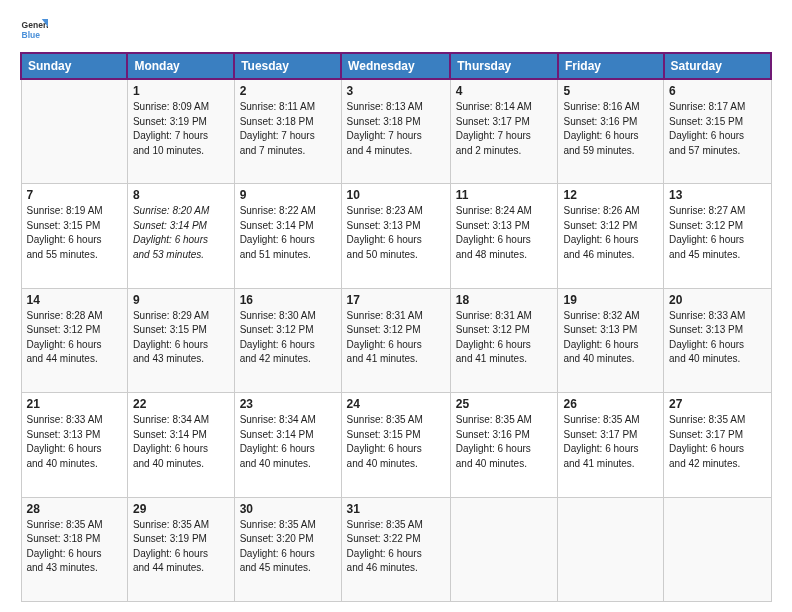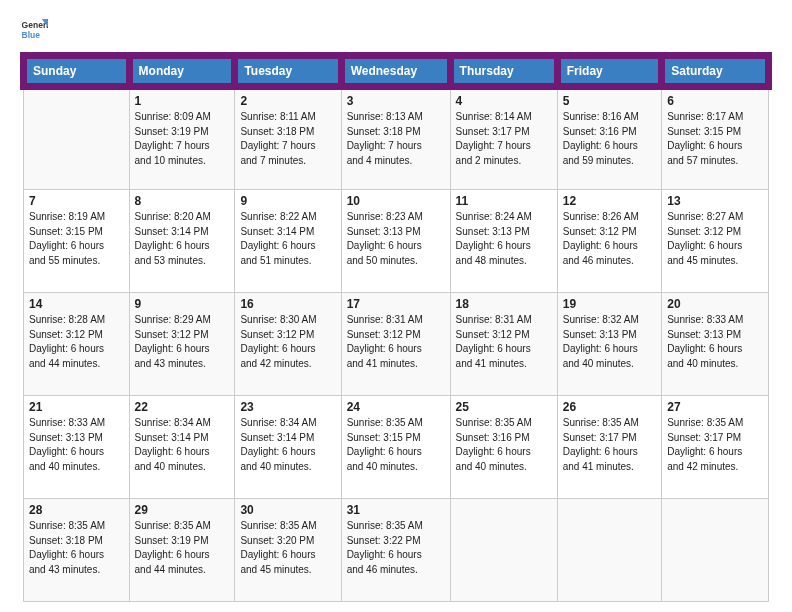--- a/index.html
+++ b/index.html
@@ -58,21 +58,21 @@
       width: 100%;
       font-size: 10.5px;
     }
     .calendar th {
       background-color: #3a7fc1;
       color: #fff;
       text-align: left;
       padding: 5px 6px;
       font-size: 12px;
       font-weight: bold;
-      border: 7px solid #701a75;
+      border: 2px solid #701a75;
       margin-left: 32px;
     }
     .calendar td {
       border: 1px solid #ccc;
       vertical-align: top;
       padding: 4px 5px;
       width: 113px;
       height: 88px;
       color: #222;
     }
@@ -181,21 +181,21 @@
         <tr>
           <td>
             <span class="day-num">7</span>
             <div class="day-info" style="white-space: pre-line;">Sunrise: 8:19 AM
 Sunset: 3:15 PM
 Daylight: 6 hours
 and 55 minutes.</div>
           </td>
           <td>
             <span class="day-num">8</span>
-            <div class="day-info" style="white-space: pre-line;">Sunrise: 8:20 AM
+            <div class="day-info" style="white-space: pre-line; font-style: italic;">Sunrise: 8:20 AM
 Sunset: 3:14 PM
 Daylight: 6 hours
 and 53 minutes.</div>
           </td>
           <td>
             <span class="day-num">9</span>
             <div class="day-info" style="white-space: pre-line;">Sunrise: 8:22 AM
 Sunset: 3:14 PM
 Daylight: 6 hours
 and 51 minutes.</div>
@@ -233,21 +233,21 @@
           <td>
             <span class="day-num">14</span>
             <div class="day-info" style="white-space: pre-line;">Sunrise: 8:28 AM
 Sunset: 3:12 PM
 Daylight: 6 hours
 and 44 minutes.</div>
           </td>
           <td>
             <span class="day-num">9</span>
             <div class="day-info" style="white-space: pre-line;">Sunrise: 8:29 AM
-Sunset: 3:12 PM
+Sunset: 3:15 PM
 Daylight: 6 hours
 and 43 minutes.</div>
           </td>
           <td>
             <span class="day-num">16</span>
             <div class="day-info" style="white-space: pre-line;">Sunrise: 8:30 AM
 Sunset: 3:12 PM
 Daylight: 6 hours
 and 42 minutes.</div>
           </td>

